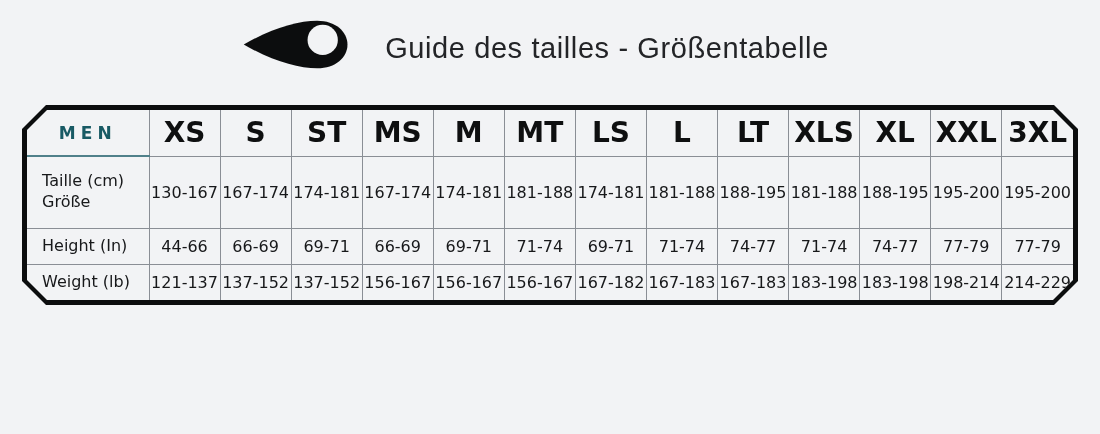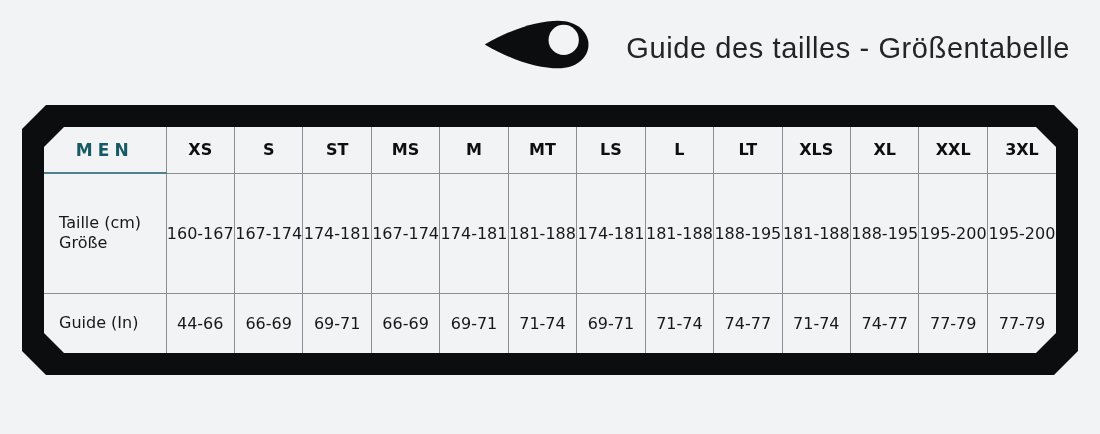--- a/index.html
+++ b/index.html
@@ -17,56 +17,56 @@
     width:1100px;height:434px;overflow:hidden;
     background:var(--bg);
     font-family:"DejaVu Sans","Liberation Sans",sans-serif;
     color:var(--text);
   }
   .page{width:1100px;height:434px;position:relative;}
 
   
   .title-bar{
     height:97px;
-    display:flex;align-items:center;justify-content:flex-end;
+    display:flex;align-items:center;justify-content:center;
     gap:32px;
     padding-right:30px;
   }
   .logo{width:112px;height:57px;display:block;transform:translateY(-4px);}
   .page-title{
     margin:0;
     font-family:"Liberation Sans",sans-serif;
     font-size:29px;
     font-weight:400;
     letter-spacing:.6px;
     color:#232427;
   }
 
   
   .frame{
     margin:8px 22px 0 22px;
-    height:270px;
+    height:200px;
     background:var(--frame-black);
-    padding:22px;
+    padding:5px;
     clip-path:polygon(24px 0,calc(100% - 24px) 0,100% 24px,100% calc(100% - 24px),calc(100% - 24px) 100%,24px 100%,0 calc(100% - 24px),0 24px);
   }
   .frame-inner{
     height:100%;
     background:var(--bg);
     clip-path:polygon(20px 0,calc(100% - 20px) 0,100% 20px,100% calc(100% - 20px),calc(100% - 20px) 100%,20px 100%,0 calc(100% - 20px),0 20px);
   }
   table{
     width:100%;height:100%;
     border-collapse:collapse;
     table-layout:fixed;
   }
   th,td{padding:0;}
   thead tr{height:46px;}
   thead th{
-    font-size:16px;font-weight:700;color:#0E0F10;
+    font-size:28px;font-weight:700;color:#0E0F10;
     border-left:1px solid var(--grid-gray);
     border-bottom:1px solid var(--grid-gray);
     font-family:"DejaVu Sans","Liberation Sans",sans-serif;
   }
   thead th.corner{
     width:122px;
     border-left:none;
     border-bottom:2px solid var(--underline-teal);
     color:var(--accent-teal);
     font-size:17px;
@@ -118,48 +118,64 @@
               <th>LT</th>
               <th>XLS</th>
               <th>XL</th>
               <th>XXL</th>
               <th>3XL</th>
             </tr>
         </thead>
         <tbody id="body-rows">
             <tr>
               <td class="row-label">Taille (cm)<br>Größe</td>
-              <td>160-167</td>
+              <td>130-167</td>
               <td>167-174</td>
               <td>174-181</td>
               <td>167-174</td>
               <td>174-181</td>
               <td>181-188</td>
               <td>174-181</td>
               <td>181-188</td>
               <td>188-195</td>
               <td>181-188</td>
               <td>188-195</td>
               <td>195-200</td>
               <td>195-200</td>
             </tr>
             <tr>
-              <td class="row-label">Guide (In)</td>
+              <td class="row-label">Height (In)</td>
               <td>44-66</td>
               <td>66-69</td>
               <td>69-71</td>
               <td>66-69</td>
               <td>69-71</td>
               <td>71-74</td>
               <td>69-71</td>
               <td>71-74</td>
               <td>74-77</td>
               <td>71-74</td>
               <td>74-77</td>
               <td>77-79</td>
               <td>77-79</td>
             </tr>
+            <tr>
+              <td class="row-label">Weight (lb)</td>
+              <td>121-137</td>
+              <td>137-152</td>
+              <td>137-152</td>
+              <td>156-167</td>
+              <td>156-167</td>
+              <td>156-167</td>
+              <td>167-182</td>
+              <td>167-183</td>
+              <td>167-183</td>
+              <td>183-198</td>
+              <td>183-198</td>
+              <td>198-214</td>
+              <td>214-229</td>
+            </tr>
           </tbody>
       </table>
     </div>
   </div>
 
 </div>
 
 </body></html>

